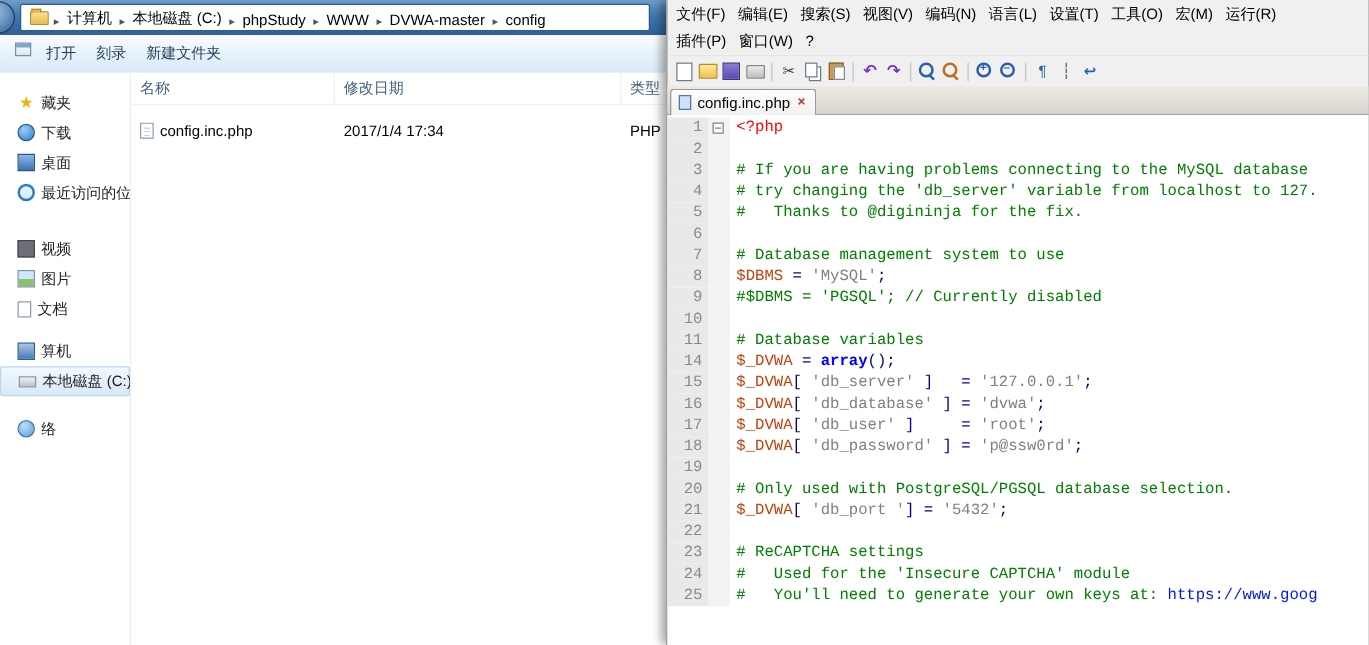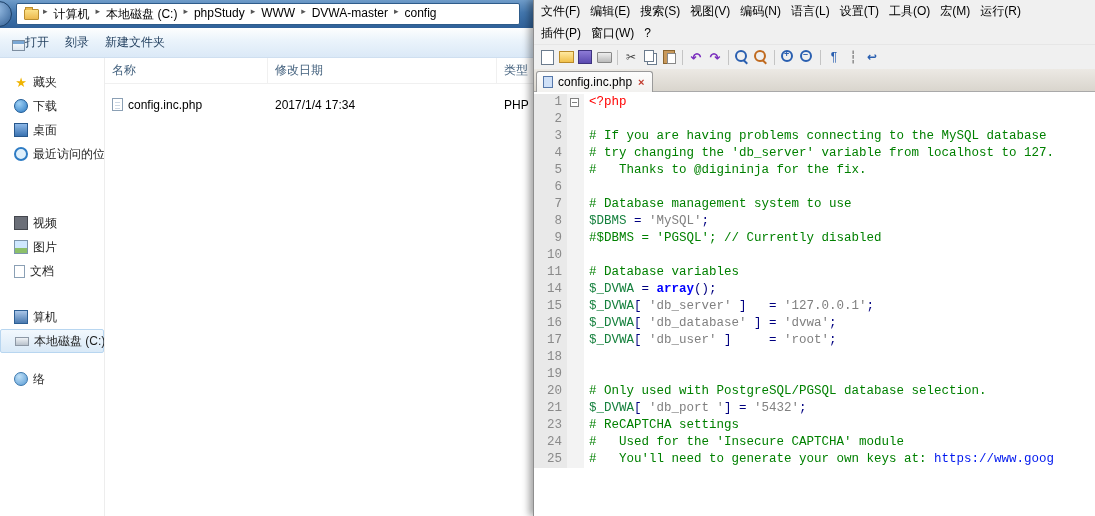--- a/index.html
+++ b/index.html
@@ -15,26 +15,26 @@
 .ex-addressbar{position:absolute;left:16px;top:3px;width:504px;height:22px;background:#fff;
  border:1px solid #2f5c8a;border-radius:2px;display:flex;align-items:center;padding-left:4px;overflow:hidden;white-space:nowrap}
 .bc-folder{width:15px;height:11px;background:linear-gradient(#fbe187,#ecb94e);border:1px solid #b98e2f;
  border-radius:1px;position:relative;margin:0 3px;flex:0 0 15px}
 .bc-folder::before{content:"";position:absolute;left:0;top:-3px;width:6px;height:2px;background:#ecb94e;border:1px solid #b98e2f;border-bottom:none}
 .crumb{padding:0 5px;color:#000;cursor:default}
 .crumb-sep{color:#555;padding:0 1px;display:inline-flex;align-items:center}
 .crumb-sep::before{content:"▸";font-size:9px}
 .ex-cmdbar{height:30px;background:linear-gradient(#fdfefe,#eaf3fb 45%,#dbe9f7);border-bottom:1px solid #cfdff0;
  display:flex;align-items:center;padding-left:4px;color:#1e3c5c}
-.cmd-item{display:flex;align-items:flex-end;gap:0;padding:3px 8px}
+.cmd-item{display:flex;align-items:flex-start;gap:12px;padding:3px 8px}
 .cmd-open-icon{width:13px;height:11px;background:linear-gradient(#ffffff,#dce6f0);border:1px solid #7d8ea0;position:relative}
 .cmd-open-icon::before{content:"";position:absolute;left:0;top:0;right:0;height:3px;background:#7aa7d4}
 .ex-body{display:flex;height:458px}
 .ex-sidebar{width:105px;border-right:1px solid #ededed;padding-top:12px;overflow:hidden}
-.side-group.g1{margin-top:45px}.side-group.g2{margin-top:22px}.side-group.g3{margin-top:14px}
+.side-group.g1{margin-top:21px}.side-group.g2{margin-top:10px}.side-group.g3{margin-top:14px}
 .side-item{height:24px;display:flex;align-items:center;gap:5px;padding-left:20px;white-space:nowrap;color:#1e1e1e}
 .side-item.selected{background:linear-gradient(#f2f8fd,#d9e9f7);border:1px solid #b8d6f0;border-radius:2px}
 .side-icon{width:14px;height:14px;flex:0 0 14px;margin-left:-6px;display:flex;align-items:center;justify-content:center}
 .sic-favorites::before{content:"★";color:#f0b400;font-size:13px;font-family:"DejaVu Sans",sans-serif}
 .sic-downloads{border-radius:50%;background:radial-gradient(circle at 35% 30%,#9ed0f5,#2e7cc4);border:1px solid #1d5a96}
 .sic-desktop{background:linear-gradient(#8db8e8,#3a72b0);border:1px solid #27578c}
 .sic-recent{border-radius:50%;border:2px solid #2e7cc4;background:#dff0fc}
 .sic-videos{background:#6b6f78;border:1px solid #44474e}
 .sic-pictures{background:linear-gradient(#cfe8ff 55%,#8cc06a 55%);border:1px solid #7d96ad}
 .sic-documents{width:11px!important;flex-basis:11px!important;height:13px;background:#fff;border:1px solid #8ba0b5}
@@ -93,37 +93,37 @@
 .npp-editor{flex:1;background:#fff;overflow:hidden;font-family:"Liberation Mono","DejaVu Sans Mono",monospace;
  font-size:12.5px;padding-top:2px}
 .ed-line{display:flex;height:17px;line-height:17px;white-space:pre}
 .ed-num{width:33px;flex:0 0 33px;text-align:right;padding-right:5px;background:#e9e9e9;color:#8a8a8a}
 .ed-margin{width:17px;flex:0 0 17px;background:#f3f3f3;position:relative}
 .fold-box{position:absolute;left:3px;top:4px;width:9px;height:9px;border:1px solid #808080;background:#fff}
 .fold-box::after{content:"";position:absolute;left:1px;top:3px;width:5px;height:1px;background:#808080}
 .ed-code{padding-left:5px}
 .tk-tag{color:#ff0000}
 .tk-com{color:#008000}
-.tk-var{color:#15803d}
+.tk-var{color:#c2410c}
 .tk-op{color:#000080}
 .tk-str{color:#808080}
 .tk-kw{color:#0000ff;font-weight:bold}
 .tk-url{color:#0018ee;}
 </style>
 </head>
 <body>
 
 <div class="screen">
 
   <div class="explorer">
     <div class="ex-titlebar">
       <div class="ex-back"></div>
       <div class="ex-addressbar">
         <span class="bc-folder"></span>
-        <span style="display:flex;align-items:flex-start">
+        <span style="display:flex;align-items:flex-end">
             <span class="crumb-sep"></span>
             <span class="crumb">计算机</span>
             <span class="crumb-sep"></span>
             <span class="crumb">本地磁盘 (C:)</span>
             <span class="crumb-sep"></span>
             <span class="crumb">phpStudy</span>
             <span class="crumb-sep"></span>
             <span class="crumb">WWW</span>
             <span class="crumb-sep"></span>
             <span class="crumb">DVWA-master</span>
@@ -273,24 +273,25 @@
           <div class="ed-line"><span class="ed-num">6</span><span class="ed-margin"></span><span class="ed-code"></span></div>
           <div class="ed-line"><span class="ed-num">7</span><span class="ed-margin"></span><span class="ed-code"><span class="tk-com"># Database management system to use</span></span></div>
           <div class="ed-line"><span class="ed-num">8</span><span class="ed-margin"></span><span class="ed-code"><span class="tk-var">$DBMS</span><span class="tk-op"> = </span><span class="tk-str">'MySQL'</span><span class="tk-op">;</span></span></div>
           <div class="ed-line"><span class="ed-num">9</span><span class="ed-margin"></span><span class="ed-code"><span class="tk-com">#$DBMS = 'PGSQL'; // Currently disabled</span></span></div>
           <div class="ed-line"><span class="ed-num">10</span><span class="ed-margin"></span><span class="ed-code"></span></div>
           <div class="ed-line"><span class="ed-num">11</span><span class="ed-margin"></span><span class="ed-code"><span class="tk-com"># Database variables</span></span></div>
           <div class="ed-line"><span class="ed-num">14</span><span class="ed-margin"></span><span class="ed-code"><span class="tk-var">$_DVWA</span><span class="tk-op"> = </span><span class="tk-kw">array</span><span class="tk-op">();</span></span></div>
           <div class="ed-line"><span class="ed-num">15</span><span class="ed-margin"></span><span class="ed-code"><span class="tk-var">$_DVWA</span><span class="tk-op">[ </span><span class="tk-str">'db_server'</span><span class="tk-op"> ]   = </span><span class="tk-str">'127.0.0.1'</span><span class="tk-op">;</span></span></div>
           <div class="ed-line"><span class="ed-num">16</span><span class="ed-margin"></span><span class="ed-code"><span class="tk-var">$_DVWA</span><span class="tk-op">[ </span><span class="tk-str">'db_database'</span><span class="tk-op"> ] = </span><span class="tk-str">'dvwa'</span><span class="tk-op">;</span></span></div>
           <div class="ed-line"><span class="ed-num">17</span><span class="ed-margin"></span><span class="ed-code"><span class="tk-var">$_DVWA</span><span class="tk-op">[ </span><span class="tk-str">'db_user'</span><span class="tk-op"> ]     = </span><span class="tk-str">'root'</span><span class="tk-op">;</span></span></div>
-          <div class="ed-line"><span class="ed-num">18</span><span class="ed-margin"></span></div>
+          <div class="ed-line"><span class="ed-num">18</span><span class="ed-margin"></span><span class="ed-code"><span class="tk-var">$_DVWA</span><span class="tk-op">[ </span><span class="tk-str">'db_password'</span><span class="tk-op"> ] = </span><span class="tk-str">'p@ssw0rd'</span><span class="tk-op">;</span></span></div>
           <div class="ed-line"><span class="ed-num">19</span><span class="ed-margin"></span><span class="ed-code"></span></div>
           <div class="ed-line"><span class="ed-num">20</span><span class="ed-margin"></span><span class="ed-code"><span class="tk-com"># Only used with PostgreSQL/PGSQL database selection.</span></span></div>
           <div class="ed-line"><span class="ed-num">21</span><span class="ed-margin"></span><span class="ed-code"><span class="tk-var">$_DVWA</span><span class="tk-op">[ </span><span class="tk-str">'db_port '</span><span class="tk-op">] = </span><span class="tk-str">'5432'</span><span class="tk-op">;</span></span></div>
+          <div class="ed-line"><span class="ed-num">22</span><span class="ed-margin"></span><span class="ed-code"></span></div>
           <div class="ed-line"><span class="ed-num">23</span><span class="ed-margin"></span><span class="ed-code"><span class="tk-com"># ReCAPTCHA settings</span></span></div>
           <div class="ed-line"><span class="ed-num">24</span><span class="ed-margin"></span><span class="ed-code"><span class="tk-com">#   Used for the 'Insecure CAPTCHA' module</span></span></div>
           <div class="ed-line"><span class="ed-num">25</span><span class="ed-margin"></span><span class="ed-code"><span class="tk-com">#   You'll need to generate your own keys at: </span><span class="tk-url">https://www.goog</span></span></div>
         </div>
     </div>
   </div>
 
 </div>
 
 </body></html>

